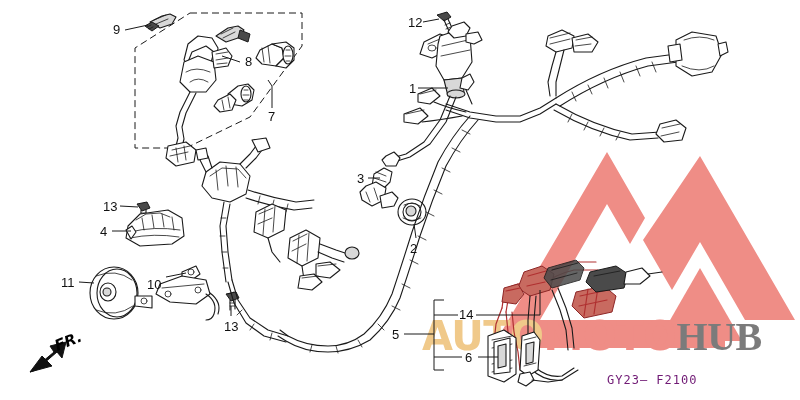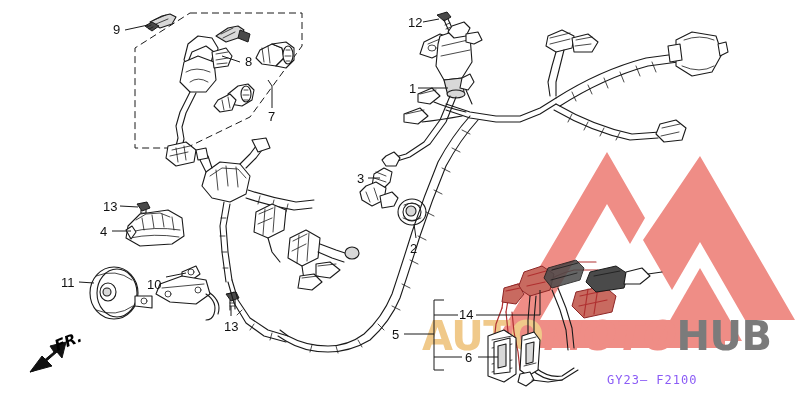--- a/index.html
+++ b/index.html
@@ -29,22 +29,22 @@
     top: 313px;
     font-family: "DejaVu Sans", sans-serif;
     font-weight: 700;
     font-size: 40px;
     letter-spacing: -0.5px;
     white-space: nowrap;
     z-index: 6;
     pointer-events: none;
   }
   #wm-text .auto { color: #f0c98a; }
-  #wm-text .moto { color: #ef8d86; font-style: italic; }
-  #wm-text .hub  { color: #7b7b7b; }
+  #wm-text .moto { color: #ef8d86; }
+  #wm-text .hub  { color: #7b7b7b; font-family: Liberation Serif, serif; }
 
   
   #art {
     position: absolute;
     left: 0; top: 0;
     width: 800px; height: 400px;
     z-index: 10;
   }
   
   .callout {
@@ -58,21 +58,21 @@
     white-space: nowrap;
   }
   
   #diagram-code {
     position: absolute;
     left: 607px;
     top: 373px;
     font-family: "DejaVu Sans Mono", monospace;
     font-size: 12px;
     letter-spacing: 1px;
-    color: #8b5cf6;
+    color: #701a75;
     z-index: 20;
     white-space: nowrap;
   }
   
   #fr-label {
     position: absolute;
     left: 52px;
     top: 338px;
     font-family: "DejaVu Sans", sans-serif;
     font-style: italic;

